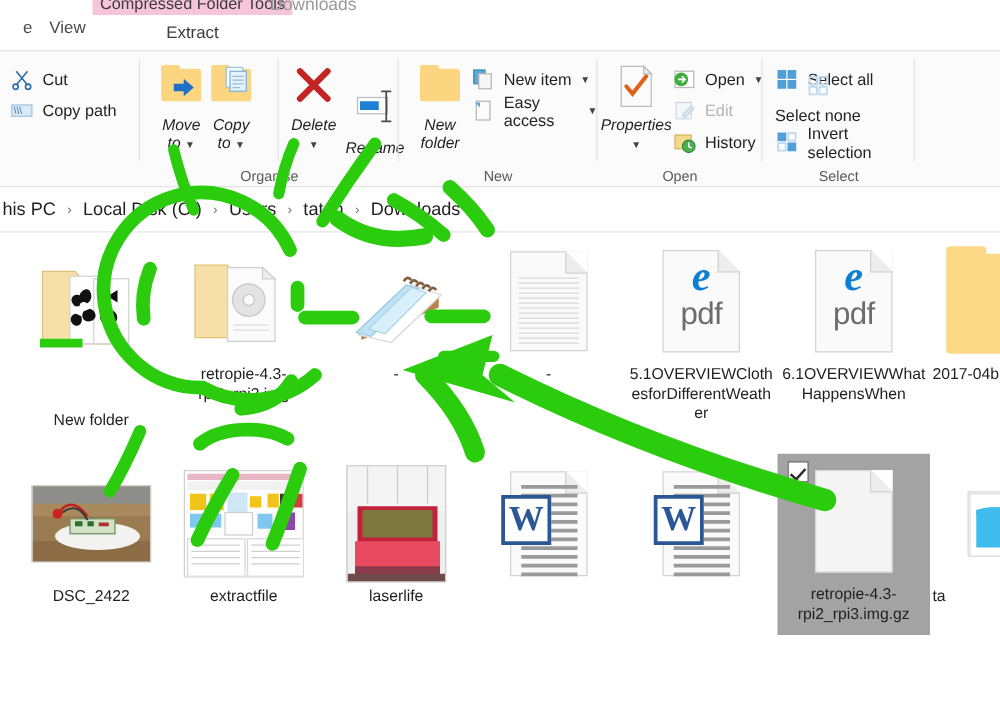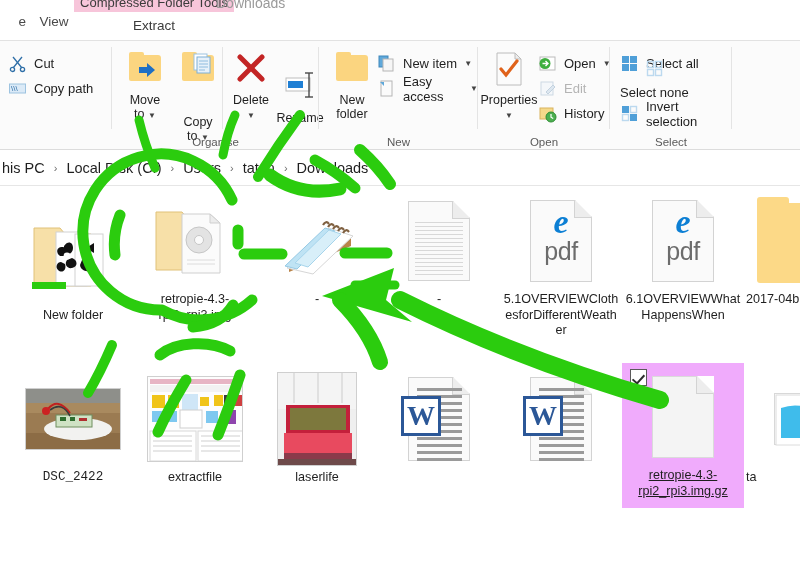--- a/index.html
+++ b/index.html
@@ -61,20 +61,21 @@
 
   
   .bigbtn{
     position:absolute; top:6px; width:54px; height:96px;
     display:flex; flex-direction:column; align-items:center;
   }
   .bigbtn .bicon{ width:40px; height:40px; position:relative; margin-top:2px;}
   .bigbtn .blab{
     margin-top:4px; font-size:12.5px; line-height:14px; text-align:center; color:#1f1f1f;
     width:60px;
+    font-style:italic;
   }
   .caret{ font-size:8px; line-height:8px; color:#444; }
 
   
   .foldericon{
     position:absolute; left:4px; top:6px; width:32px; height:26px;
     background:#fbd580; border-radius:1px 3px 2px 2px;
   }
   .foldericon:before{
     content:""; position:absolute; left:0; top:-3px; width:15px;height:5px;
@@ -93,21 +94,21 @@
 
   
   #filegrid{
     position:absolute; left:0; top:187px; width:800px; height:391px;
     background:#ffffff;
   }
   .cell{
     position:absolute; width:122px; height:170px;
     display:flex; flex-direction:column; align-items:center;
   }
-  .cell.sel{ background:#f0abfc;text-decoration:underline; }
+  .cell.sel{ background:#a3a3a3; }
   .thumb{
     width:96px; height:96px; margin-top:6px; position:relative;
     display:flex; align-items:center; justify-content:center;
   }
   .cname{
     margin-top:3px; width:118px; text-align:center;
     font-size:12.6px; line-height:15.5px; color:#1f1f1f;
     word-wrap:break-word;
   }
   .chk{
@@ -229,21 +230,21 @@
         <svg width="40" height="40" viewBox="0 0 40 40" style="position:absolute;left:0;top:0;">
           <path d="M30 21 l-8-7 v4 h-8 v6 h8 v4 z" fill="#1f6fc4"></path>
         </svg>
       </span>
       <span class="blab">
         <span>Move</span><br>
         <span>to</span> <span class="caret">▼</span>
       </span>
     </div>
 
-    <div class="bigbtn" style="left:59px;justify-content:space-between;">
+    <div class="bigbtn" style="left:46px;">
       <span class="bicon">
         <span class="foldericon"></span>
         <svg width="40" height="40" viewBox="0 0 40 40" style="position:absolute;left:0;top:0;">
           <rect x="16" y="5" width="13" height="16" fill="#fff" stroke="#9dc3e0"></rect>
           <rect x="19" y="8" width="13" height="16" fill="#e7f1fa" stroke="#7fb0d6"></rect>
           <g stroke="#8fbcdf" stroke-width="1">
             <line x1="21" y1="12" x2="30" y2="12"></line>
               <line x1="21" y1="15" x2="30" y2="15"></line>
             <line x1="21" y1="18" x2="30" y2="18"></line>
               <line x1="21" y1="21" x2="27" y2="21"></line>
@@ -428,21 +429,21 @@
   <span class="chev">›</span>
   <span class="crumb">Users</span>
   <span class="chev">›</span>
   <span class="crumb">tatan</span>
   <span class="chev">›</span>
   <span class="crumb">Downloads</span>
 </div>
 
 <div id="filegrid">
 
-  <div class="cell" style="left:12px; top:16px;">
+  <div class="cell" style="left:12px; top:5px;gap:32px;">
     <div class="thumb">
       <div class="folderopen">
         <svg width="86" height="74" viewBox="0 0 86 74">
           <path d="M4 8 h26 l5 6 h26 v52 h-57 z" fill="#f7e0a8" stroke="#e0c179"></path>
           <rect x="26" y="12" width="31" height="54" fill="#ffffff" stroke="#d2d2d2"></rect>
           <rect x="45" y="14" width="28" height="52" fill="#ffffff" stroke="#d2d2d2"></rect>
           <g fill="#111">
             <path d="M34 26 c4 -6 9 -4 9 2 c0 5 -5 8 -9 5 z"></path>
             <path d="M30 36 c-5 -4 -3 -10 3 -9 c5 1 7 6 4 9 z"></path>
             <path d="M35 44 c2 6 -3 10 -7 6 c-3 -3 -1 -8 3 -8 z"></path>
@@ -549,21 +550,21 @@
     <div class="cname">6.1OVERVIEWWhatHappensWhen</div>
   </div>
 
   <div class="cell" style="left:744px; top:0px;">
     <div class="thumb" style="justify-content:flex-start;">
       <div class="folderbig" style="width:70px;height:80px;margin-top:4px;"></div>
     </div>
     <div class="cname" style="width:118px;text-align:left;">2017-04bian-jes</div>
   </div>
 
-  <div class="cell" style="left:12px; top:178px;font-family:Liberation Mono, monospace;">
+  <div class="cell" style="left:12px; top:178px;">
     <div class="thumb">
       <div class="photo" style="width:98px;height:62px;">
         <svg width="98" height="62" viewBox="0 0 98 62">
           <rect width="98" height="62" fill="#9b7b52"></rect>
           <rect y="0" width="98" height="16" fill="#8e8f8a"></rect>
           <rect y="14" width="98" height="10" fill="#a98a5f"></rect>
           <rect y="44" width="98" height="18" fill="#8c6c45"></rect>
           <ellipse cx="52" cy="40" rx="34" ry="11" fill="#f2f2f0"></ellipse>
           <rect x="30" y="26" width="36" height="12" fill="#cfe2c4" stroke="#6f8e5f"></rect>
           <rect x="34" y="28" width="6" height="4" fill="#2f6d2f"></rect>

